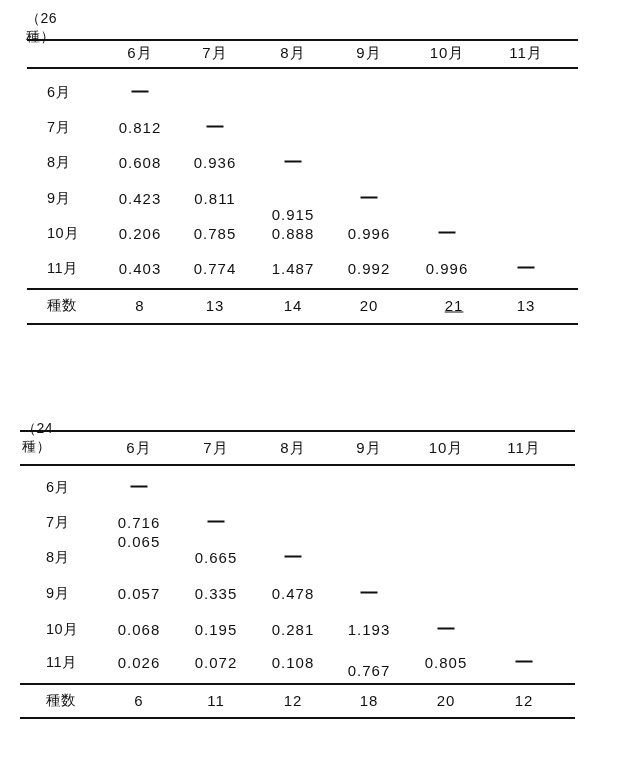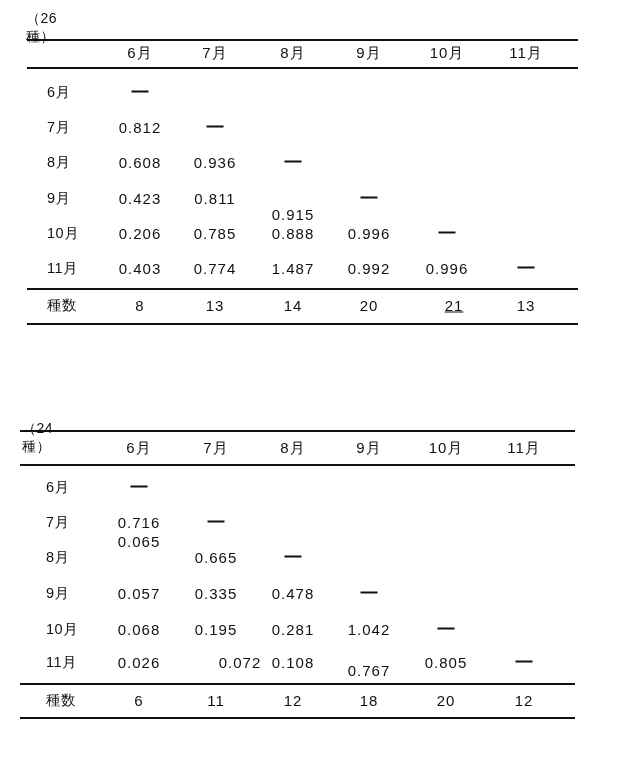--- a/index.html
+++ b/index.html
@@ -86,25 +86,25 @@
       <div class="cell" style="left: 293px; top: 555px;"><span class="dash"></span></div>
       <div class="rowlabel" style="left: 46px; top: 593px;">9月</div>
       <div class="cell" style="left: 139px; top: 593px;">0.057</div>
       <div class="cell" style="left: 216px; top: 593px;">0.335</div>
       <div class="cell" style="left: 293px; top: 593px;">0.478</div>
       <div class="cell" style="left: 369px; top: 591px;"><span class="dash"></span></div>
       <div class="rowlabel" style="left: 46px; top: 629px;">10月</div>
       <div class="cell" style="left: 139px; top: 629px;">0.068</div>
       <div class="cell" style="left: 216px; top: 629px;">0.195</div>
       <div class="cell" style="left: 293px; top: 629px;">0.281</div>
-      <div class="cell" style="left: 369px; top: 629px;">1.042</div>
+      <div class="cell" style="left: 369px; top: 629px;">1.193</div>
       <div class="cell" style="left: 446px; top: 627px;"><span class="dash"></span></div>
       <div class="rowlabel" style="left: 46px; top: 662px;">11月</div>
       <div class="cell" style="left: 139px; top: 662px;">0.026</div>
-      <div class="cell" style="left: 216px; top: 662px; margin-left: 24px;">0.072</div>
+      <div class="cell" style="left: 216px; top: 662px;">0.072</div>
       <div class="cell" style="left: 293px; top: 662px;">0.108</div>
       <div class="cell" style="left: 369px; top: 670px;">0.767</div>
       <div class="cell" style="left: 446px; top: 662px;">0.805</div>
       <div class="cell" style="left: 524px; top: 660px;"><span class="dash"></span></div>
       <div class="rowlabel" style="left: 46px; top: 700px;">種数</div>
       <div class="cell" style="left: 139px; top: 700px;">6</div>
       <div class="cell" style="left: 216px; top: 700px;">11</div>
       <div class="cell" style="left: 293px; top: 700px;">12</div>
       <div class="cell" style="left: 369px; top: 700px; text-align: center;">18</div>
       <div class="cell" style="left: 446px; top: 700px;">20</div>

